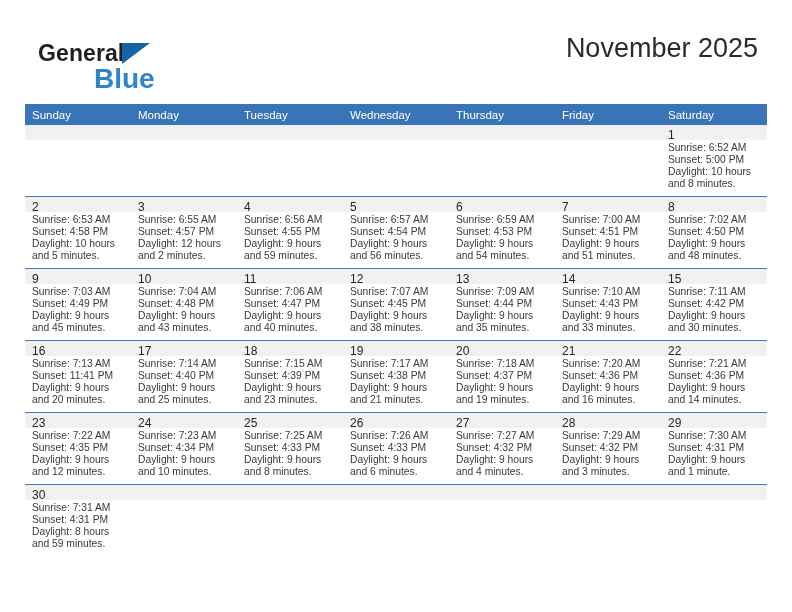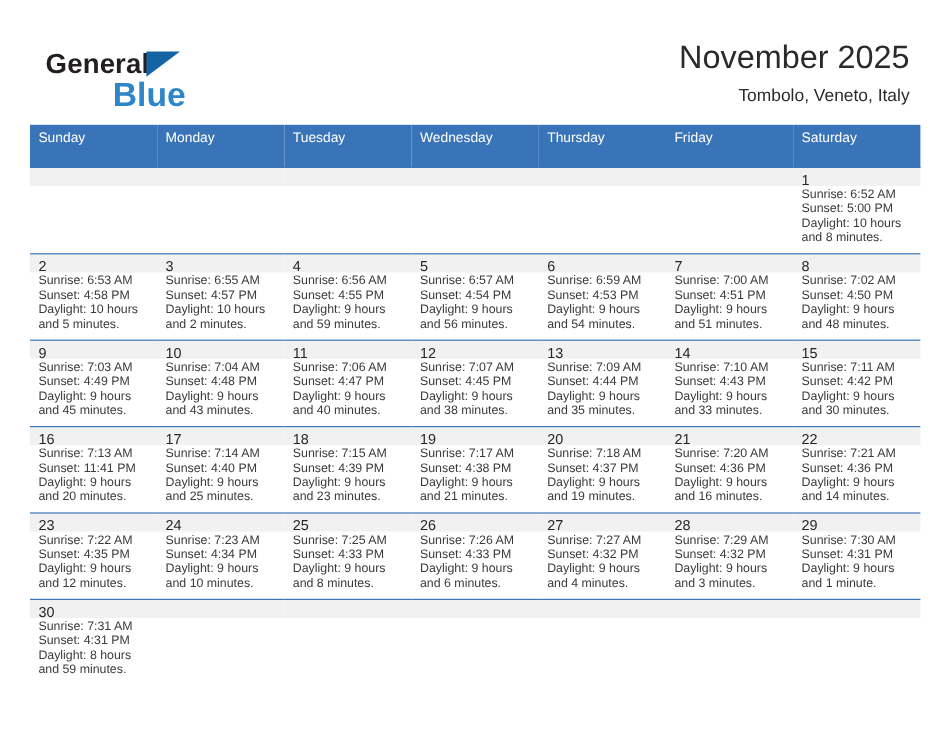--- a/index.html
+++ b/index.html
@@ -95,21 +95,21 @@
     width: 742px;
     border-collapse: collapse;
     table-layout: fixed;
   }
   .calendar th {
     background: #3a74b8;
     color: #ffffff;
     font-weight: normal;
     font-size: 11.5px;
     text-align: left;
-    padding: 5px 0 18px 7px;
+    padding: 5px 0 3px 7px;
     height: 12px;
     border: none;
   }
   .calendar td {
     vertical-align: top;
     padding: 0;
     border-top: 1px solid #3a74b8;
     border-right: none;
     height: 72px;
     box-sizing: border-box;
@@ -149,21 +149,20 @@
   <div class="header">
 
     <div class="brand">
       <span class="brand-general">General</span>
       <span class="brand-triangle"></span>
       <span class="brand-blue">Blue</span>
     </div>
 
     <div class="title-block">
       <div class="cal-title">November 2025</div>
-      <div class="cal-subtitle">Tombolo, Veneto, Italy</div>
     </div>
 
   </div>
 
   <table class="calendar">
     <thead>
       <tr>
         <th>Sunday</th>
         <th>Monday</th>
         <th>Tuesday</th>
@@ -209,21 +208,21 @@
               <div>Sunrise: 6:53 AM</div>
               <div>Sunset: 4:58 PM</div>
               <div class="wrap">Daylight: 10 hours and 5 minutes.</div>
             </div>
           </td>
           <td>
             <div class="daynum">3</div>
             <div class="details">
               <div>Sunrise: 6:55 AM</div>
               <div>Sunset: 4:57 PM</div>
-              <div class="wrap">Daylight: 10 hours and 2 minutes.</div>
+              <div class="wrap">Daylight: 12 hours and 2 minutes.</div>
             </div>
           </td>
           <td>
             <div class="daynum">4</div>
             <div class="details">
               <div>Sunrise: 6:56 AM</div>
               <div>Sunset: 4:55 PM</div>
               <div class="wrap">Daylight: 9 hours and 59 minutes.</div>
             </div>
           </td>

